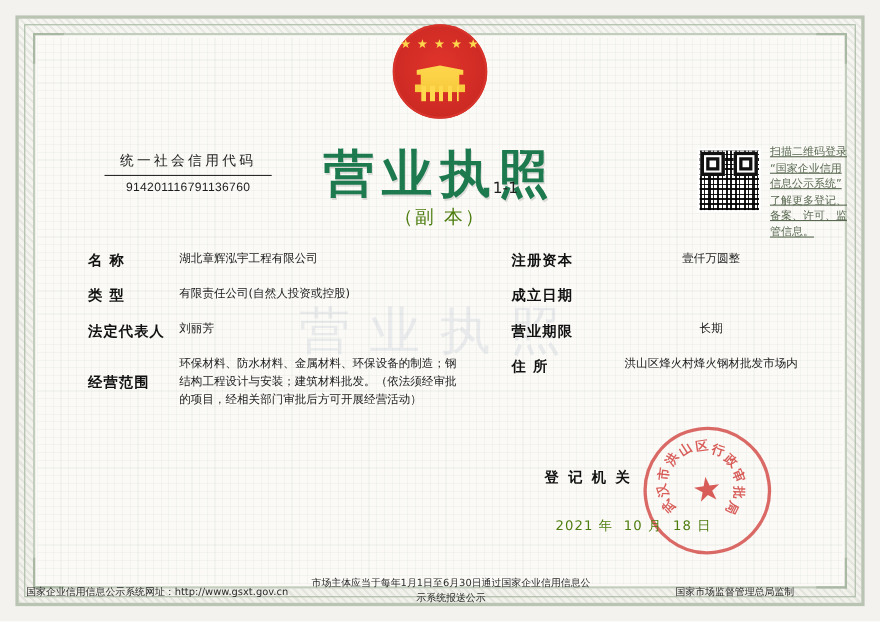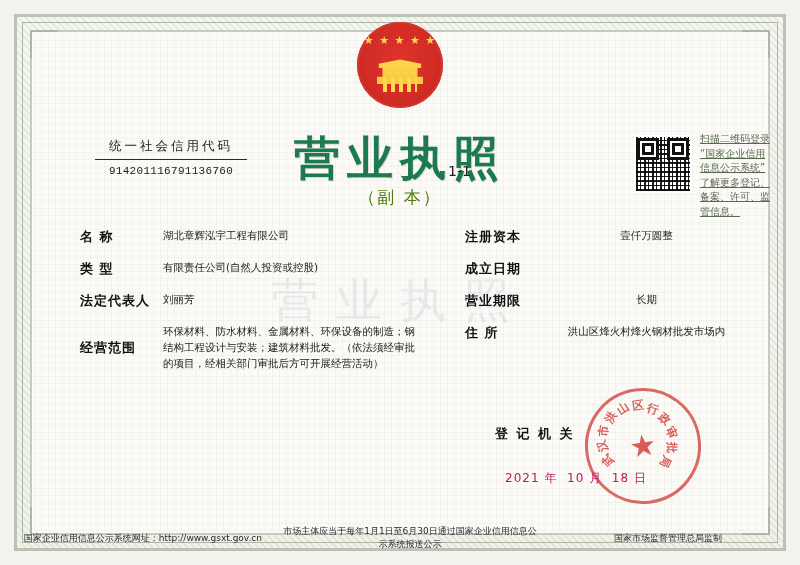--- a/index.html
+++ b/index.html
@@ -163,21 +163,21 @@
   .credit-rule {
     margin: 4px auto 5px;
     width: 152px;
     height: 1px;
     background: #2a2a2a;
   }
   .credit-num {
     font-size: 11px;
     color: #1c1c1c;
     letter-spacing: 0.3px;
-    font-family: Liberation Mono, monospace;
+    font-family: Liberation Sans, sans-serif;
   }
   
   .main-title {
     position: absolute;
     left: 0; right: 0;
     top: 128px;
     text-align: center;
     font-size: 46px;
     font-weight: bold;
     letter-spacing: 7px;
@@ -260,21 +260,21 @@
     font-size: 13px;
     font-weight: bold;
     letter-spacing: 2px;
     color: #111;
   }
   .issue-date {
     position: absolute;
     left: 505px;
     top: 470px;
     font-size: 12px;
-    color: #be185d;
+    color: #4d7c0f;
     letter-spacing: 1px;
   }
   .issue-date span.num { font-family: "DejaVu Sans", sans-serif; }
   
   .seal {
     position: absolute;
     left: 585px;
     top: 388px;
     width: 110px;
     height: 110px;

